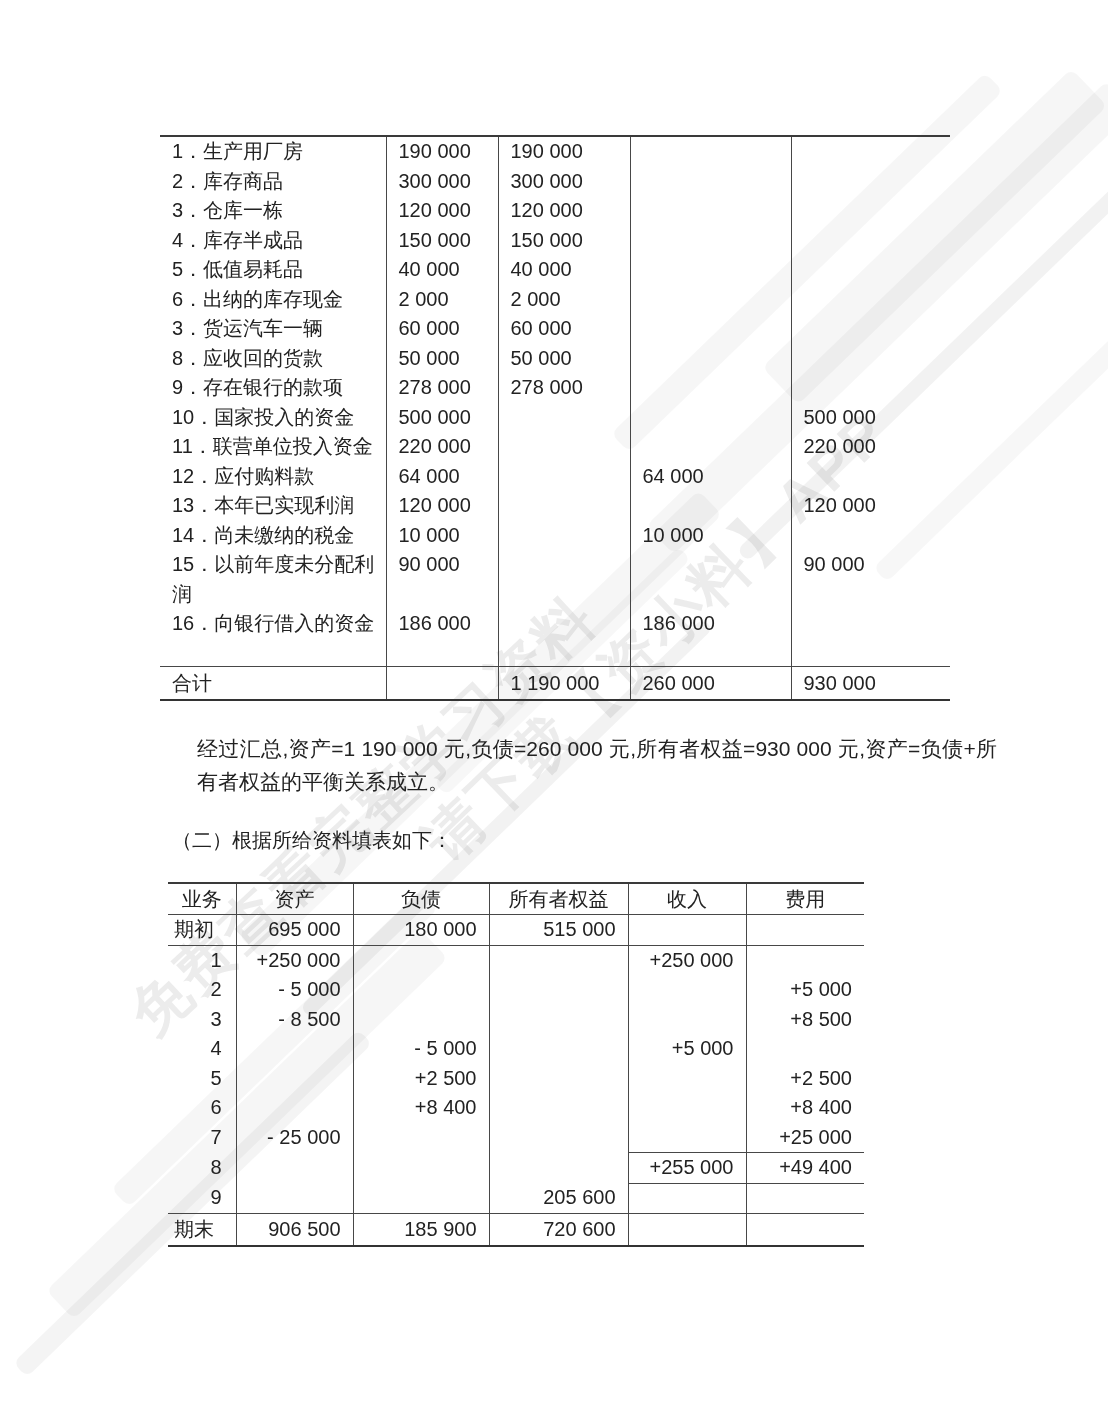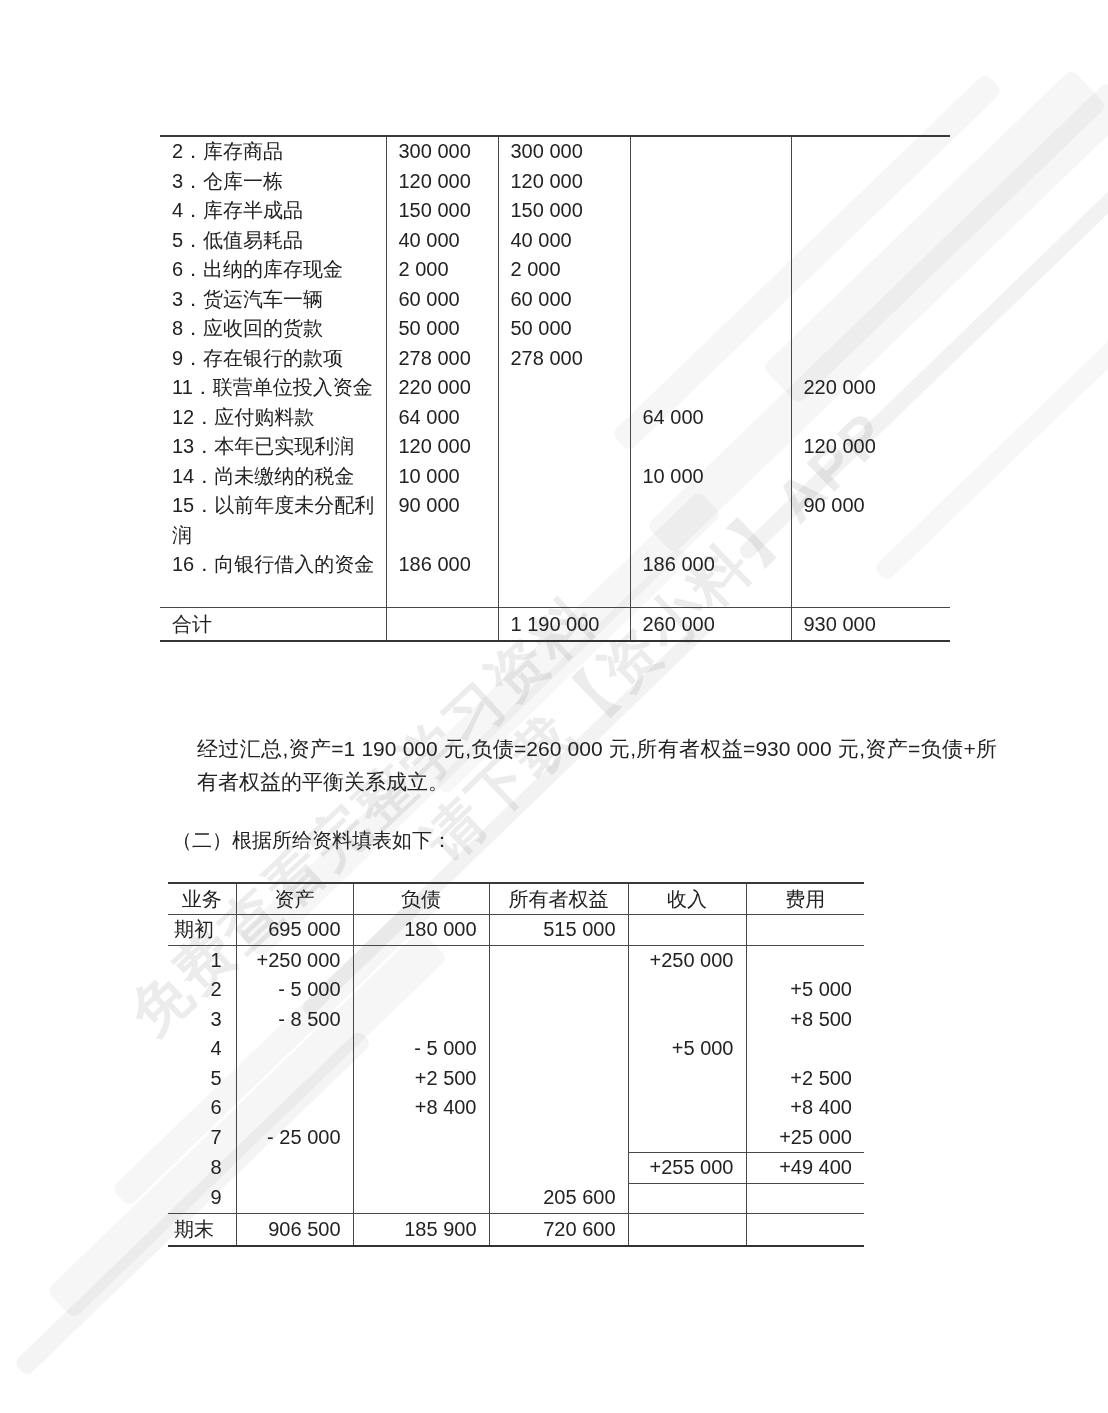--- a/index.html
+++ b/index.html
@@ -78,20 +78,27 @@
   <table id="table1">
     <colgroup>
       <col style="width:226px">
         <col style="width:112px">
         <col style="width:132px">
       <col style="width:161px">
         <col style="width:159px">
     </colgroup>
     <tbody class="gen">
         <tr>
+          <td>1．生产用厂房</td>
+          <td>190 000</td>
+          <td>190 000</td>
+          <td></td>
+          <td></td>
+        </tr>
+        <tr>
           <td>2．库存商品</td>
           <td>300 000</td>
           <td>300 000</td>
           <td></td>
           <td></td>
         </tr>
         <tr>
           <td>3．仓库一栋</td>
           <td>120 000</td>
           <td>120 000</td>
@@ -132,20 +139,27 @@
           <td>50 000</td>
           <td></td>
           <td></td>
         </tr>
         <tr>
           <td>9．存在银行的款项</td>
           <td>278 000</td>
           <td>278 000</td>
           <td></td>
           <td></td>
+        </tr>
+        <tr>
+          <td>10．国家投入的资金</td>
+          <td>500 000</td>
+          <td></td>
+          <td></td>
+          <td>500 000</td>
         </tr>
         <tr>
           <td>11．联营单位投入资金</td>
           <td>220 000</td>
           <td></td>
           <td></td>
           <td>220 000</td>
         </tr>
         <tr>
           <td>12．应付购料款</td>

